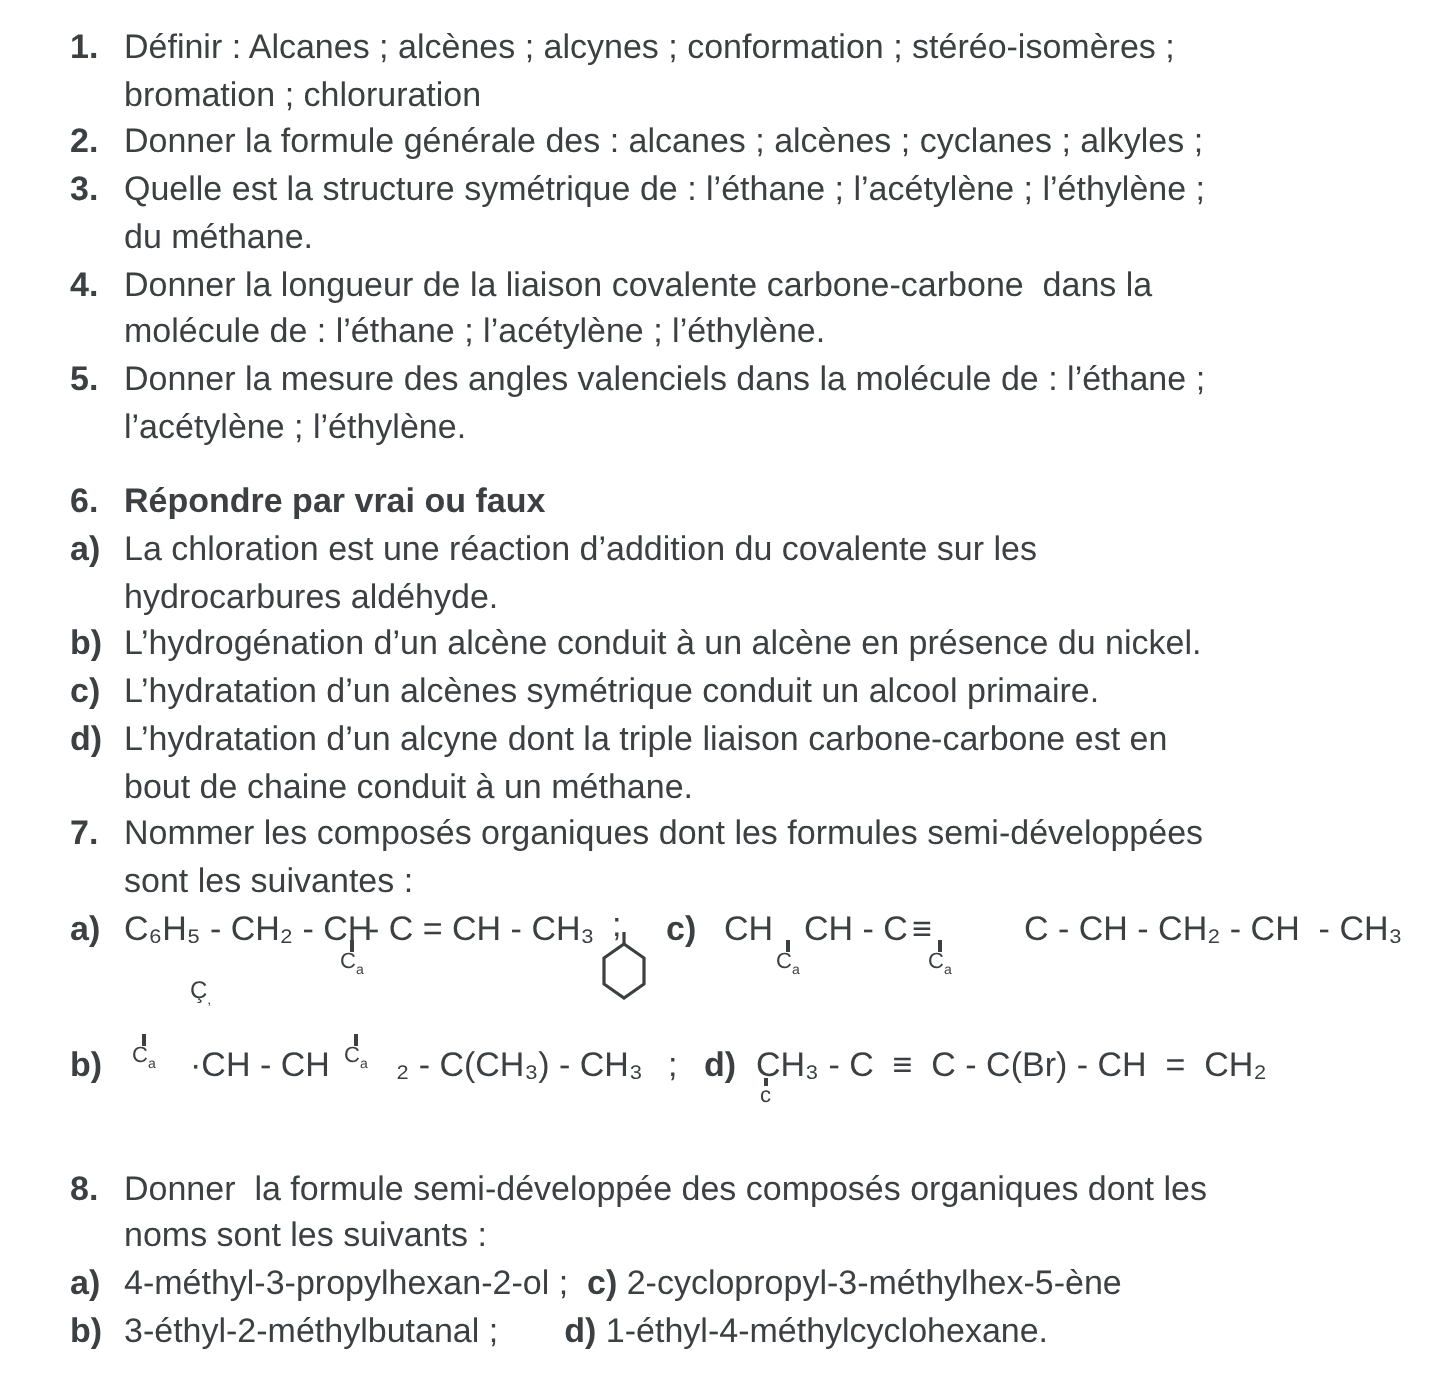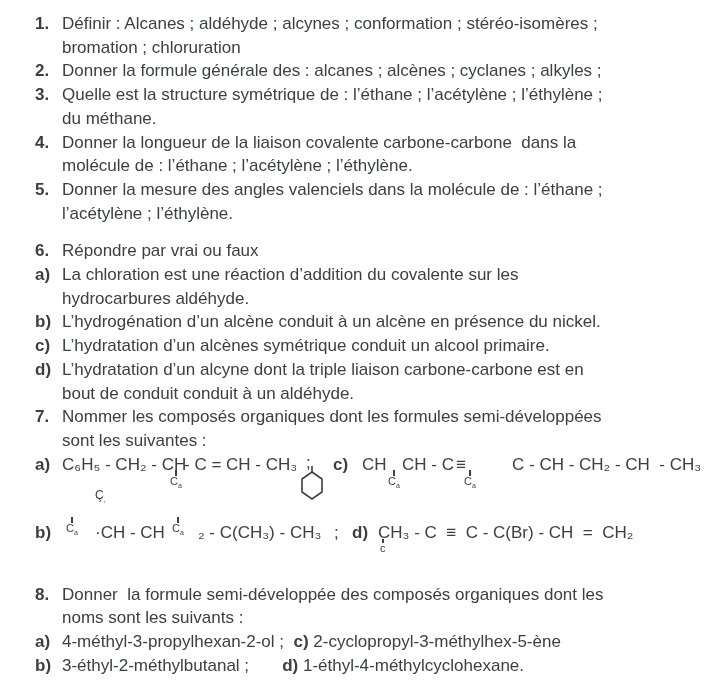--- a/index.html
+++ b/index.html
@@ -6,42 +6,42 @@
   body{
     width:719px;height:693px;overflow:hidden;background:#ffffff;
     font-family:"Liberation Sans","DejaVu Sans",sans-serif;
     font-size:17px;line-height:23.7px;color:#3c4043;
   }
   .doc{padding-top:12px}
   .q-row{display:flex}
   .q-row.gap-before{margin-top:14px}
   .q-marker{margin-left:35px;width:27px;flex:0 0 27px;font-weight:700}
   .q-text{white-space:pre-wrap}
-  .q-text.b{font-weight:400}
+  .q-text.b{font-weight:700}
   .b{font-weight:700}
 
   .formula-block{position:relative;height:130px}
   .fi{position:absolute;white-space:pre}
   .fi.b{font-weight:700}
   .vstack{position:absolute;display:flex;flex-direction:column;align-items:center;line-height:1}
   .bond{width:1.5px;height:6px;background:#3c4043}
   .sublabel{font-size:11px;line-height:1;white-space:pre}
   .tinymark{font-size:7px;vertical-align:-3px}
   .above-label{position:absolute;font-size:12px;line-height:1;white-space:pre}
   .hex-icon{position:absolute}
 </style>
 </head>
 <body>
 
 <div class="doc">
 
   <div>
       <div class="q-row">
         <div class="q-marker">1.</div>
-        <div class="q-text">Définir : Alcanes ; aldéhyde ; alcynes ; conformation ; stéréo-isomères ;</div>
+        <div class="q-text">Définir : Alcanes ; alcènes ; alcynes ; conformation ; stéréo-isomères ;</div>
       </div>
       <div class="q-row">
         <div class="q-marker"></div>
         <div class="q-text">bromation ; chloruration</div>
       </div>
       <div class="q-row">
         <div class="q-marker">2.</div>
         <div class="q-text">Donner la formule générale des : alcanes ; alcènes ; cyclanes ; alkyles ;</div>
       </div>
       <div class="q-row">
@@ -87,21 +87,21 @@
       <div class="q-row">
         <div class="q-marker">c)</div>
         <div class="q-text">L’hydratation d’un alcènes symétrique conduit un alcool primaire.</div>
       </div>
       <div class="q-row">
         <div class="q-marker">d)</div>
         <div class="q-text">L’hydratation d’un alcyne dont la triple liaison carbone-carbone est en</div>
       </div>
       <div class="q-row">
         <div class="q-marker"></div>
-        <div class="q-text">bout de conduit conduit à un aldéhyde.</div>
+        <div class="q-text">bout de chaine conduit à un méthane.</div>
       </div>
       <div class="q-row">
         <div class="q-marker">7.</div>
         <div class="q-text">Nommer les composés organiques dont les formules semi-développées</div>
       </div>
       <div class="q-row">
         <div class="q-marker"></div>
         <div class="q-text">sont les suivantes :</div>
       </div>
     </div>

